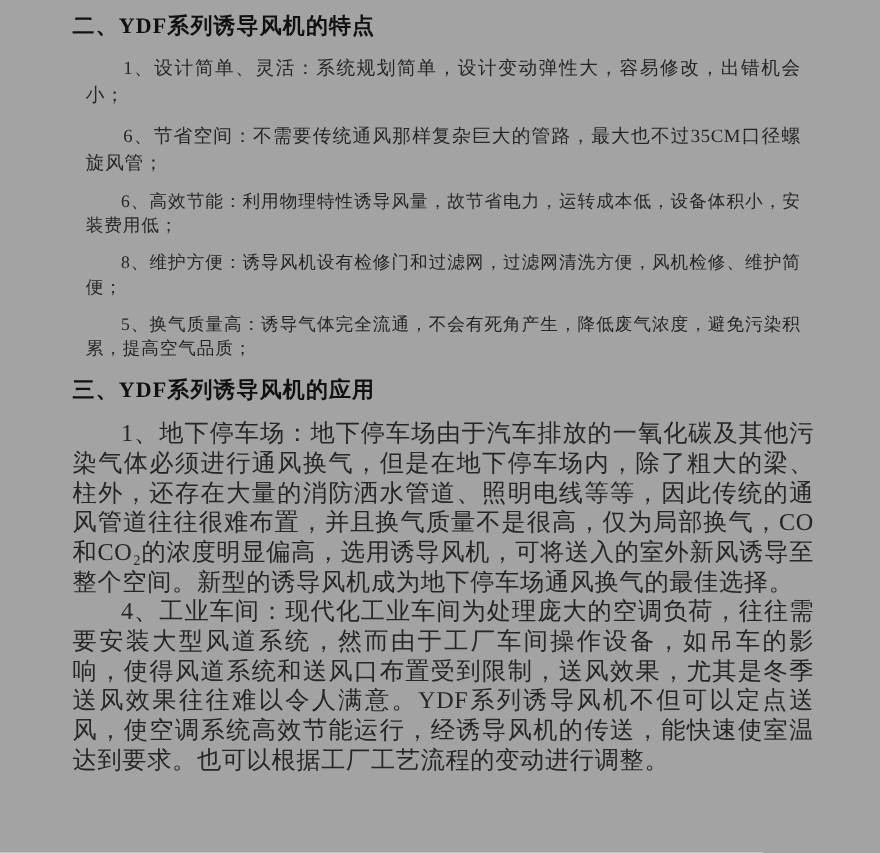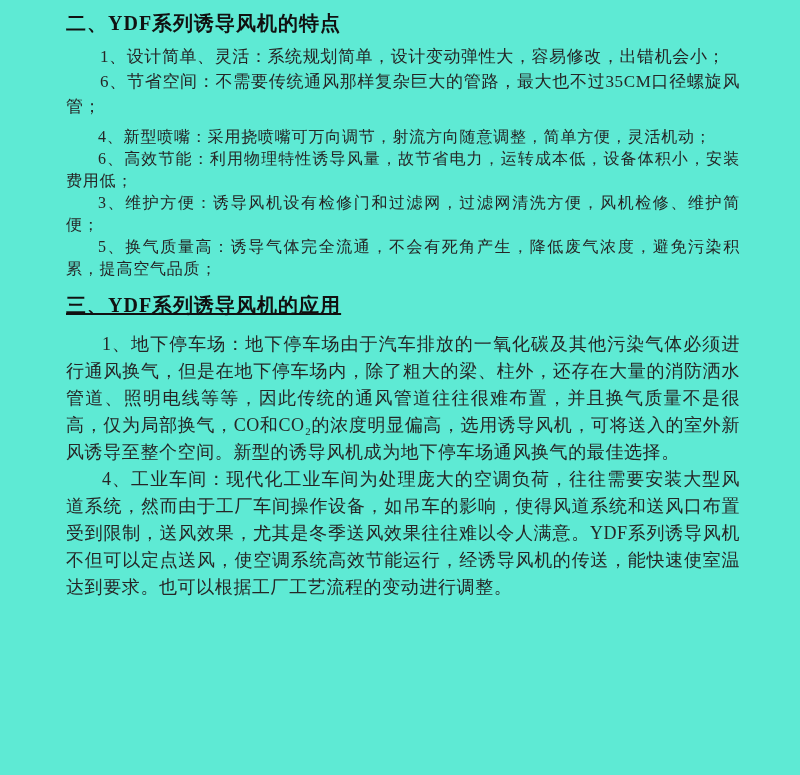--- a/index.html
+++ b/index.html
@@ -12,74 +12,72 @@
     height: 775px;
     overflow: hidden;
     font-family: "Liberation Serif", "DejaVu Serif", serif;
     color: #262626;
   }
   .page {
     box-sizing: border-box;
     width: 800px;
     height: 775px;
     padding: 10px 60px 0 66px;
-    background: #5eead4;
+    background: #a3a3a3;
   }
   .heading {
     font-size: 20px;
     font-weight: bold;
     color: #111111;
     margin: 0 0 7px 0;
     letter-spacing: 1px;
   }
   .heading-apps {
     margin-top: 12px;
     margin-bottom: 12px;
-    text-decoration: underline;
   }
   .features { margin: 0; }
   .feature-item {
-    margin: 0;
+    margin: 12px;
     font-size: 17px;
     line-height: 25px;
     text-indent: 2em;
     text-align: justify;
     letter-spacing: 0.6px;
   }
   .feature-item.small {
     font-size: 16px;
     line-height: 22px;
     letter-spacing: 0.8px;
   }
   .feature-item.small-first {
     margin-top: 7px;
   }
   .applications { margin: 0; }
   .app-paragraph {
     margin: 0;
-    font-size: 18px;
+    font-size: 22px;
     line-height: 27px;
     text-indent: 2em;
     text-align: justify;
     letter-spacing: 0.6px;
   }
 </style>
 </head>
 <body>
 
 <div class="page">
 
   <h2 class="heading">二、YDF系列诱导风机的特点</h2>
 
   <div class="features">
     <p class="feature-item">1、设计简单、灵活：系统规划简单，设计变动弹性大，容易修改，出错机会小；</p>
     <p class="feature-item">6、节省空间：不需要传统通风那样复杂巨大的管路，最大也不过35CM口径螺旋风管；</p>
-    <p class="feature-item small small-first">4、新型喷嘴：采用挠喷嘴可万向调节，射流方向随意调整，简单方便，灵活机动；</p>
     <p class="feature-item small">6、高效节能：利用物理特性诱导风量，故节省电力，运转成本低，设备体积小，安装费用低；</p>
-    <p class="feature-item small">3、维护方便：诱导风机设有检修门和过滤网，过滤网清洗方便，风机检修、维护简便；</p>
+    <p class="feature-item small">8、维护方便：诱导风机设有检修门和过滤网，过滤网清洗方便，风机检修、维护简便；</p>
     <p class="feature-item small">5、换气质量高：诱导气体完全流通，不会有死角产生，降低废气浓度，避免污染积累，提高空气品质；</p>
   </div>
 
   <h2 class="heading heading-apps">三、YDF系列诱导风机的应用</h2>
 
   <div class="applications">
     <p class="app-paragraph">1、地下停车场：地下停车场由于汽车排放的一氧化碳及其他污染气体必须进行通风换气，但是在地下停车场内，除了粗大的梁、柱外，还存在大量的消防洒水管道、照明电线等等，因此传统的通风管道往往很难布置，并且换气质量不是很高，仅为局部换气，CO和CO₂的浓度明显偏高，选用诱导风机，可将送入的室外新风诱导至整个空间。新型的诱导风机成为地下停车场通风换气的最佳选择。</p>
     <p class="app-paragraph">4、工业车间：现代化工业车间为处理庞大的空调负荷，往往需要安装大型风道系统，然而由于工厂车间操作设备，如吊车的影响，使得风道系统和送风口布置受到限制，送风效果，尤其是冬季送风效果往往难以令人满意。YDF系列诱导风机不但可以定点送风，使空调系统高效节能运行，经诱导风机的传送，能快速使室温达到要求。也可以根据工厂工艺流程的变动进行调整。</p>
   </div>
 

